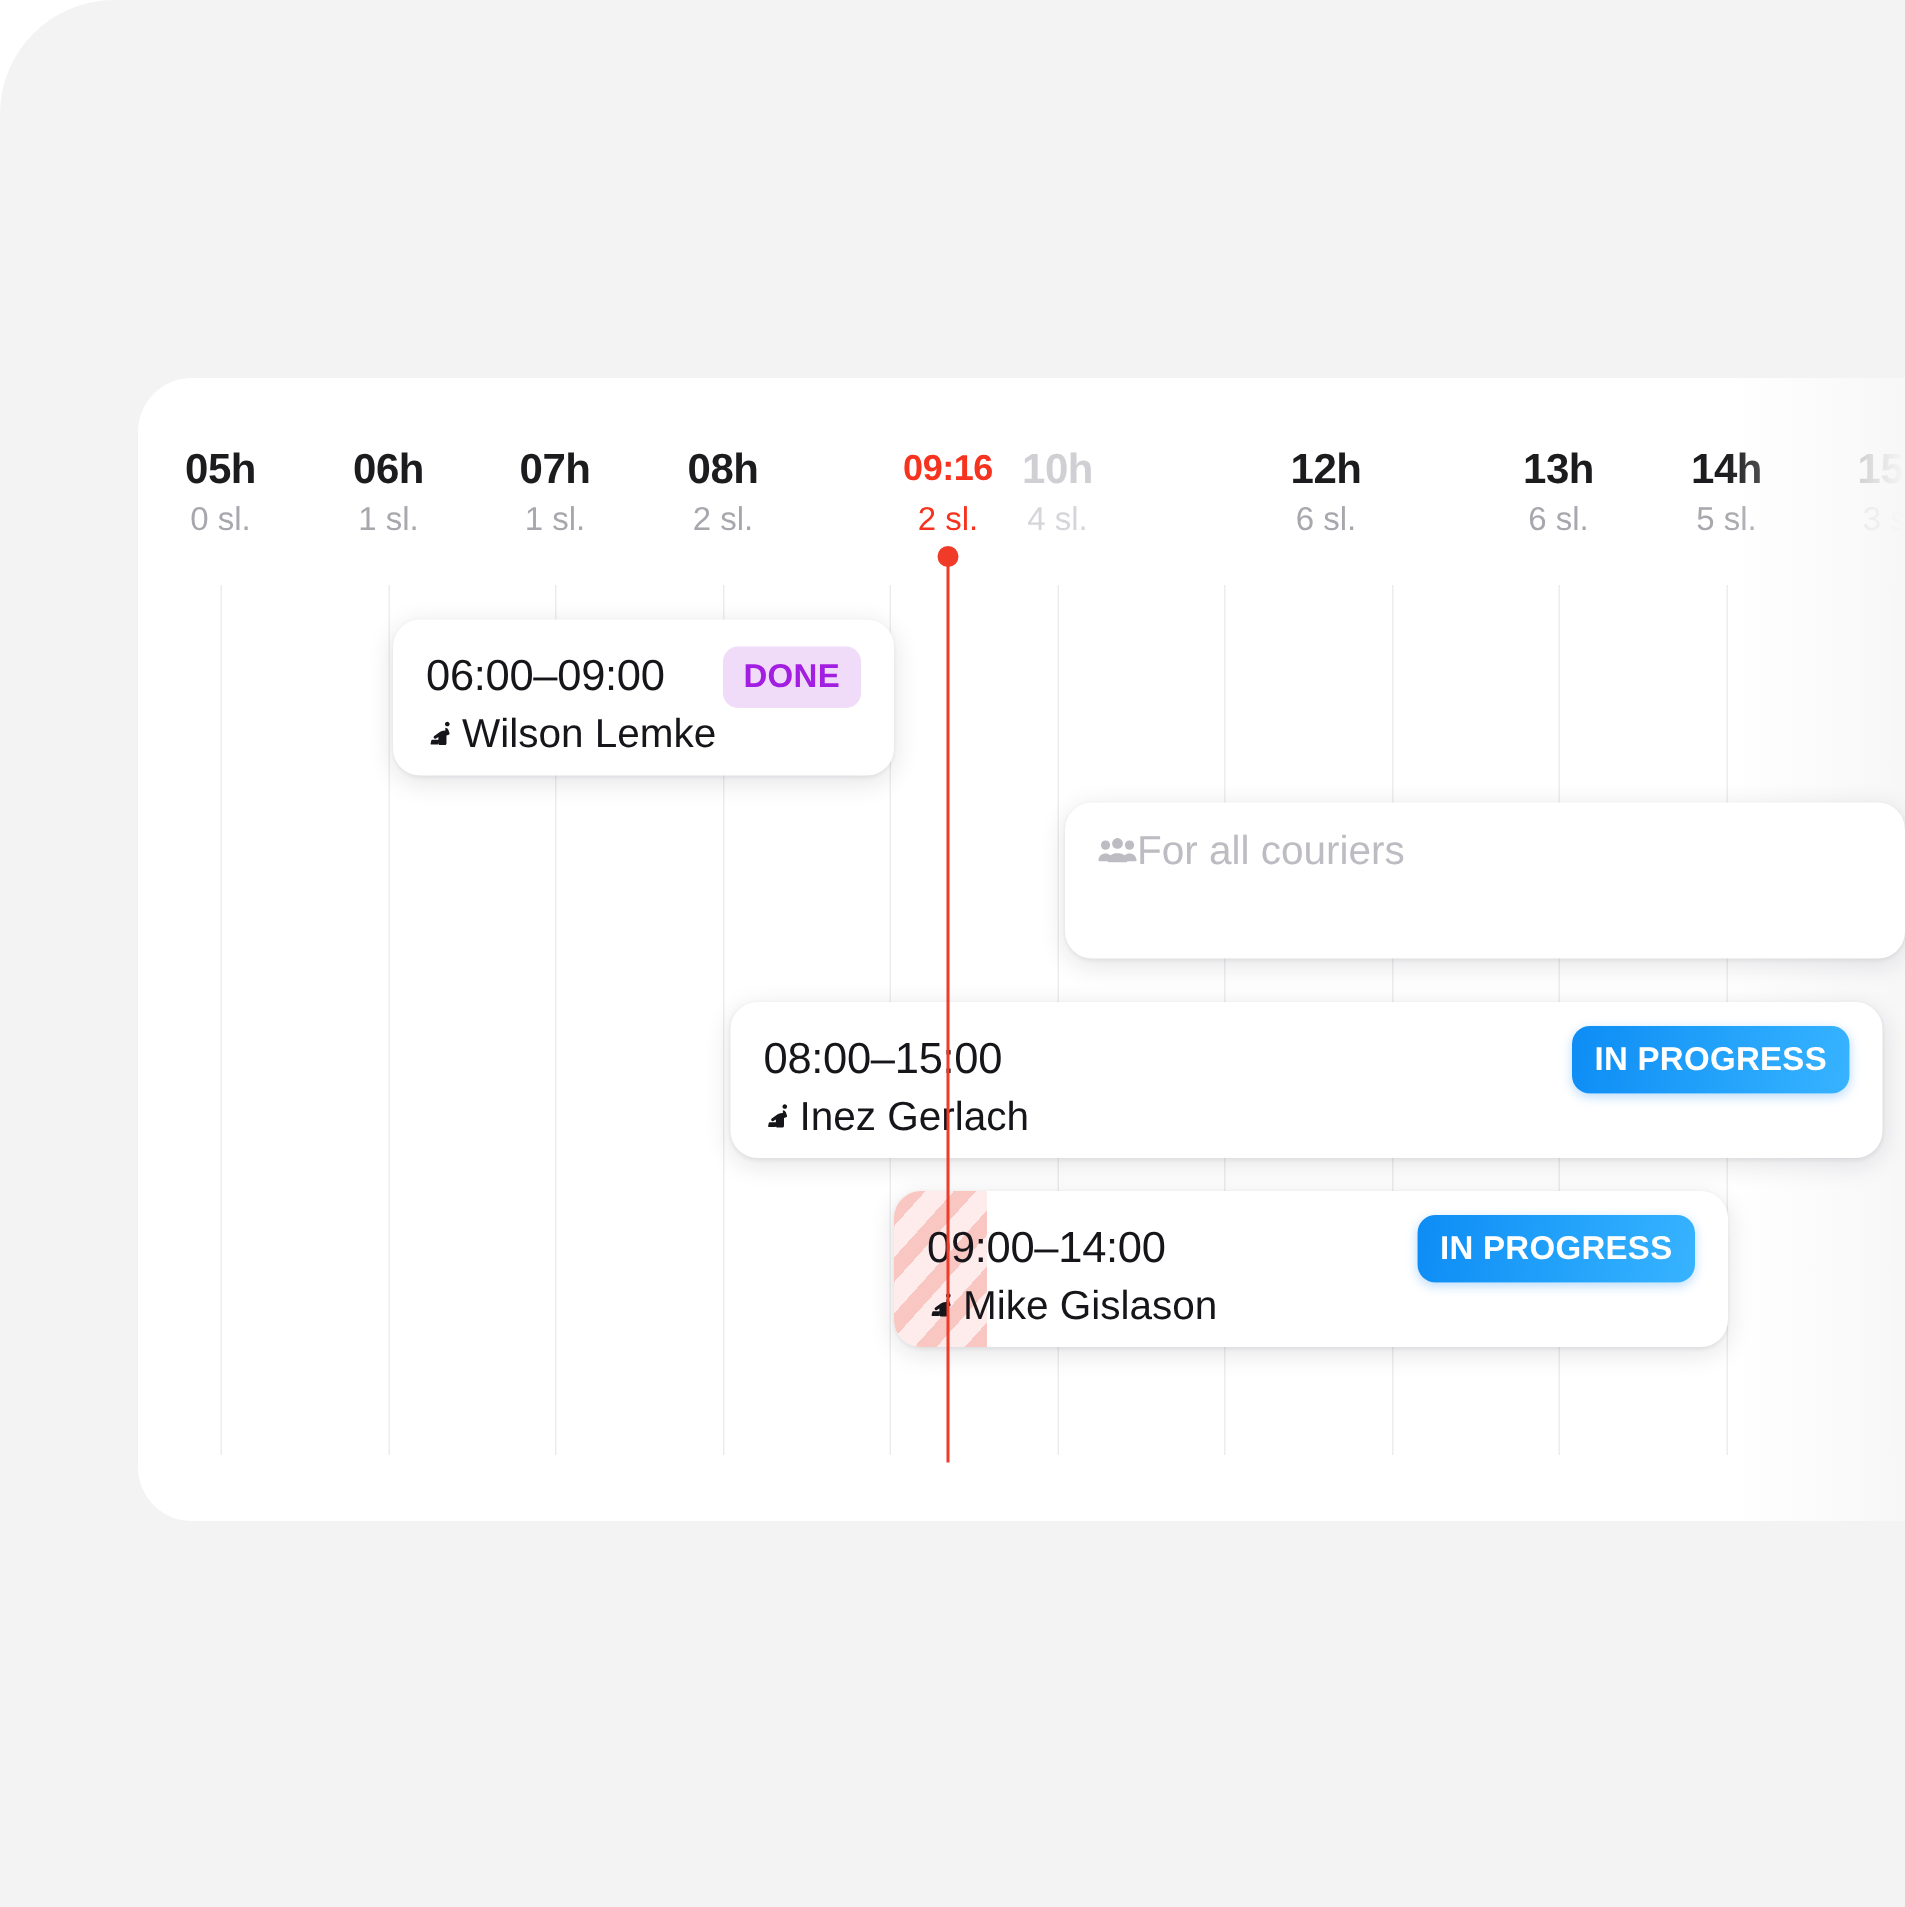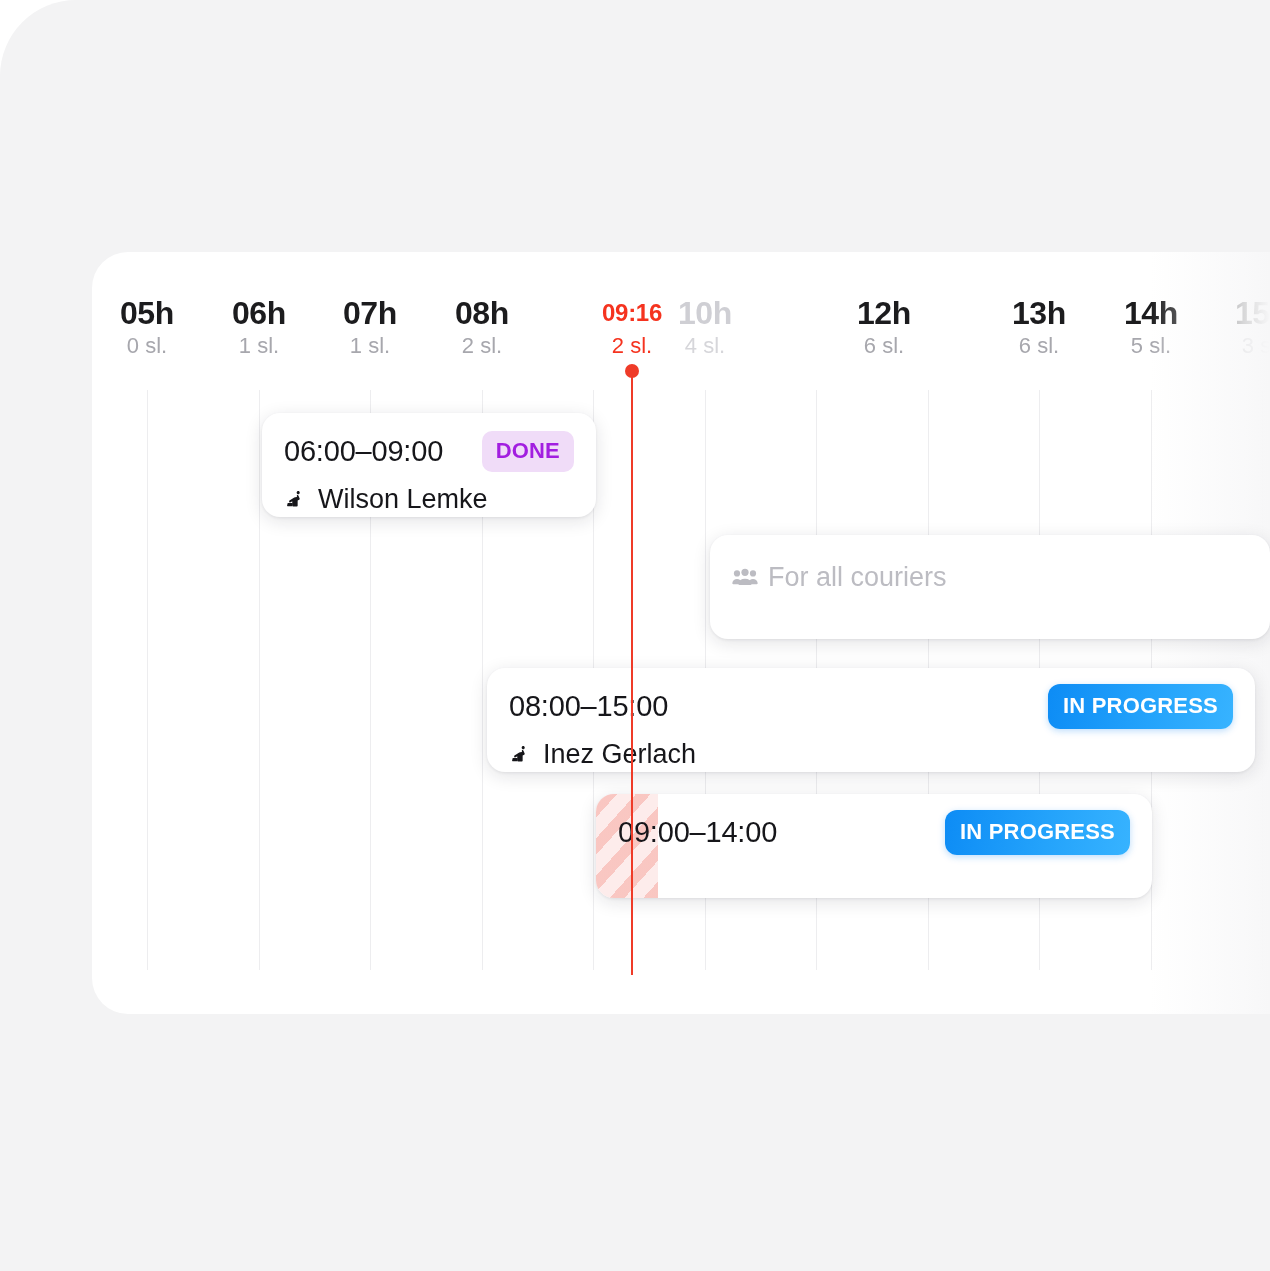--- a/index.html
+++ b/index.html
@@ -58,21 +58,21 @@
     width: 100%;
     height: 138px;
   }
   .hour-col {
     position: absolute;
     top: 44px;
     width: 112px;
     text-align: center;
   }
   .hour-label {
-    font-size: 32px;
+    font-size: 28px;
     font-weight: 700;
     color: #1c1c1e;
     letter-spacing: -0.3px;
     line-height: 34px;
   }
   .hour-sub {
     font-size: 22px;
     font-weight: 400;
     color: #a7a7ad;
     line-height: 30px;
@@ -152,22 +152,22 @@
     font-size: 29px;
     font-weight: 400;
     color: #16161a;
     letter-spacing: -0.2px;
     white-space: nowrap;
     text-align: right;
   }
   .card-row2 {
     display: flex;
     align-items: center;
-    gap: 10px;
-    margin-top: 11px;
+    gap: 0;
+    margin-top: 1px;
   }
   .card-person {
     font-size: 27px;
     font-weight: 400;
     color: #16161a;
     white-space: nowrap;
   }
   .card-person.muted { color: #bcbcc2; }
 
   
@@ -340,20 +340,30 @@
       </div>
     </div>
 
     <div class="card" style="left:504px; top:542px; width:556px; height:104px;">
       <div class="hatch"></div>
       <div class="card-inner">
         <div class="card-row1">
           <span class="card-time">09:00–14:00</span>
           <span class="badge progress">IN PROGRESS</span>
         </div>
+        <div class="card-row2">
+          <span class="ico">
+            <svg width="24" height="24" viewBox="0 0 24 24" fill="#16161a">
+              <path d="M14.2 3.1c.85 0 1.55.7 1.55 1.55S15.05 6.2 14.2 6.2s-1.55-.7-1.55-1.55.7-1.55 1.55-1.55z"></path>
+              <path d="M12.9 7.1c.9 0 1.6.55 1.9 1.3l.85 2.2c.2.5-.05 1-.5 1.2l-1.5.6v5.2c0 .55-.45 1-1 1h-3.4c-.55 0-1-.45-1-1v-4.3l-1.6 1.05c-.4.25-.95.15-1.25-.2l-.15-.2c-.3-.45-.2-1.05.25-1.35l3.95-2.7c.55-.38 1.05-.62 1.7-.72l1.75-.18z"></path>
+              <path d="M4.2 15.1h4.1c.3 0 .5.25.45.55l-.35 2.1c-.05.3-.3.5-.6.5H3.6c-.35 0-.6-.32-.52-.66l.5-2.1c.07-.23.28-.39.52-.39z"></path>
+            </svg>
+          </span>
+          <span class="card-person">Mike Gislason</span>
+        </div>
       </div>
     </div>
 
     <div class="now-wrap" style="left:540px;">
       <div class="now-head">
         <div class="now-time">09:16</div>
         <div class="now-sub">2 sl.</div>
       </div>
       <div class="now-dot"></div>
       <div class="now-line"></div>

